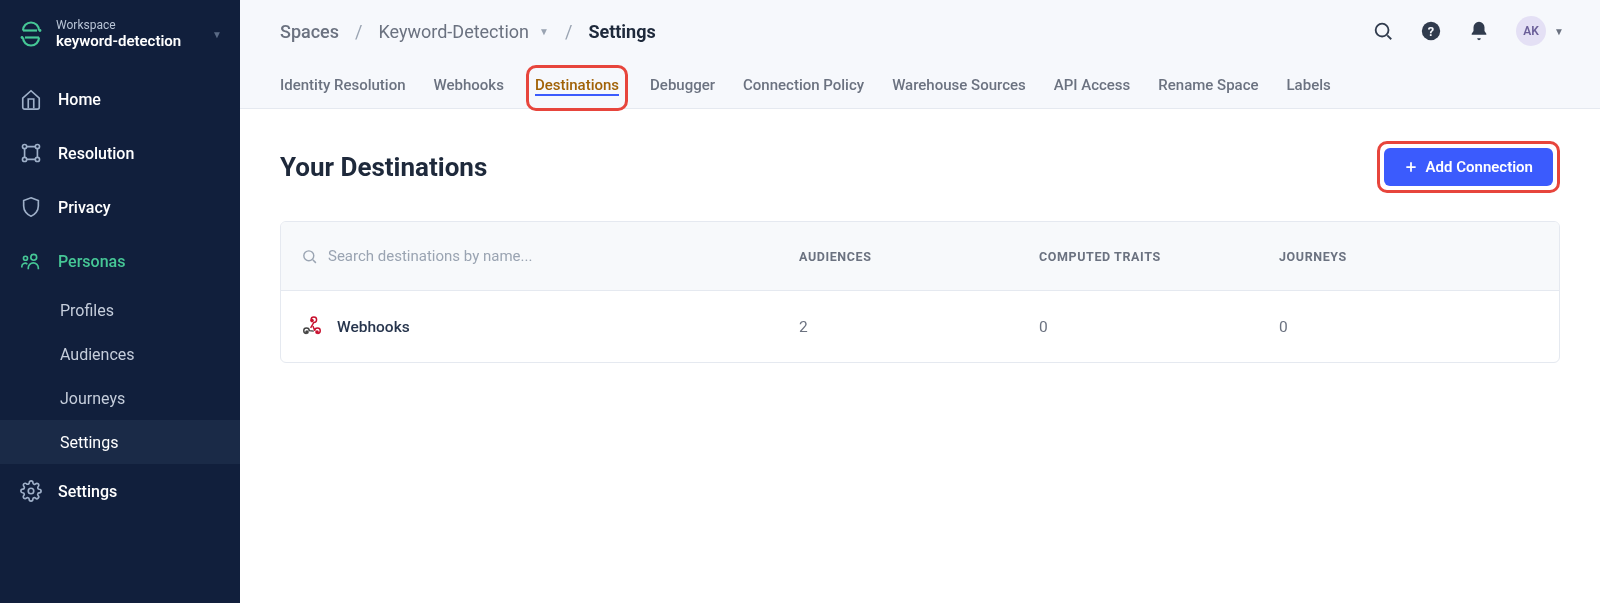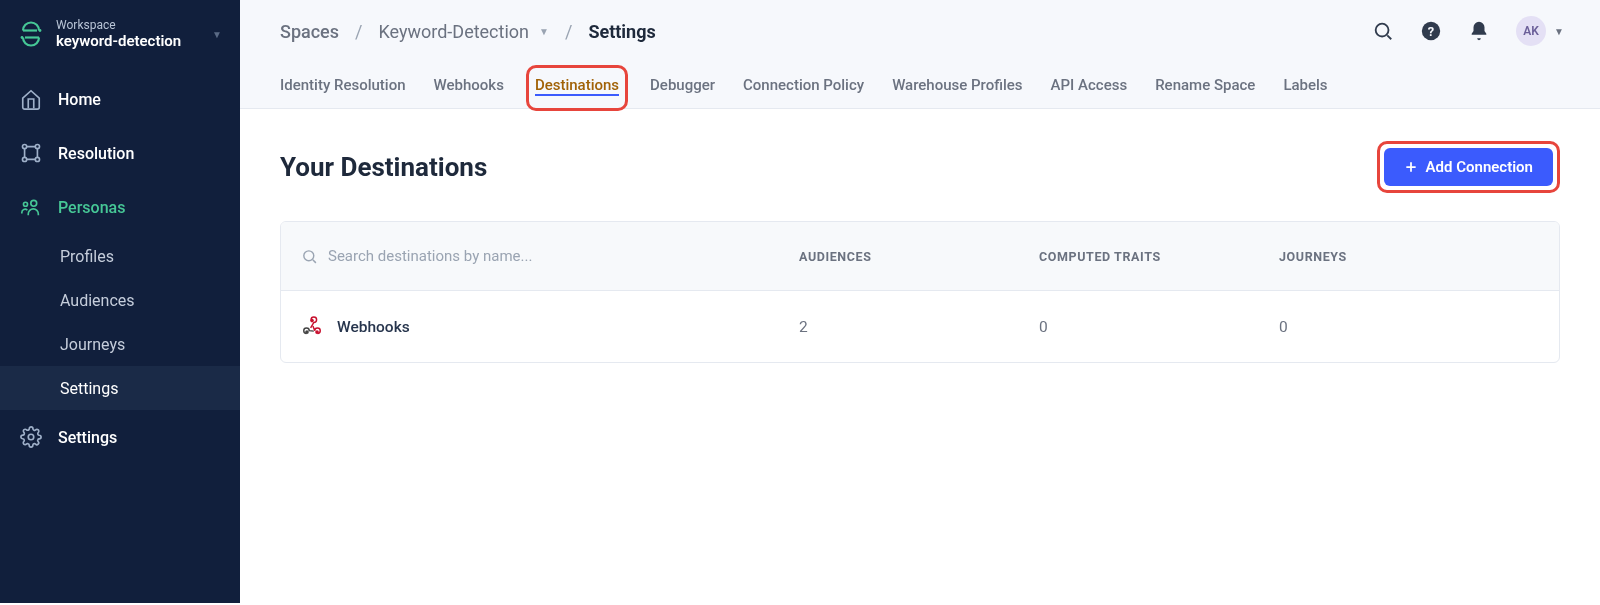--- a/index.html
+++ b/index.html
@@ -93,20 +93,26 @@
     <div class="nav-item">
       <svg width="22" height="22" viewBox="0 0 24 24" fill="none" stroke="#9fb0c9" stroke-width="1.8">
           <circle cx="5" cy="5" r="2.3"></circle>
           <circle cx="19" cy="5" r="2.3"></circle>
           <circle cx="5" cy="19" r="2.3"></circle>
           <circle cx="19" cy="19" r="2.3"></circle>
           <path d="M7 5h10M5 7v10M19 7v10M7 19h10"></path>
         </svg>
       <span>Resolution</span>
     </div>
+    <div class="nav-item">
+      <svg width="22" height="22" viewBox="0 0 24 24" fill="none" stroke="#9fb0c9" stroke-width="1.8">
+          <path d="M12 2l8 3v6c0 5-3.5 9.5-8 11-4.5-1.5-8-6-8-11V5l8-3z"></path>
+        </svg>
+      <span>Privacy</span>
+    </div>
     <div class="nav-item active">
       <svg width="22" height="22" viewBox="0 0 24 24" fill="none" stroke="#46c796" stroke-width="1.8">
           <circle cx="15" cy="8" r="3.2"></circle>
           <path d="M9 21v-1.5a5.5 5.5 0 0 1 11 0V21"></path>
           <circle cx="6" cy="9" r="2.2"></circle>
           <path d="M2 19v-1a3.5 3.5 0 0 1 6-2.5"></path>
         </svg>
       <span>Personas</span>
     </div>
     <div class="subnav">
@@ -171,21 +177,21 @@
       </div>
     </div>
     <div class="topbar-row2">
       <span class="tab">Identity Resolution</span>
       <span class="tab">Webhooks</span>
       <span class="tab-ring">
         <span class="tab active">Destinations</span>
       </span>
       <span class="tab">Debugger</span>
       <span class="tab">Connection Policy</span>
-      <span class="tab">Warehouse Profiles</span>
+      <span class="tab">Warehouse Sources</span>
       <span class="tab">API Access</span>
       <span class="tab">Rename Space</span>
       <span class="tab">Labels</span>
     </div>
   </div>
 
   <div class="content">
     <div class="content-header">
       <h1>Your Destinations</h1>
       <span class="btn-primary-wrap">

